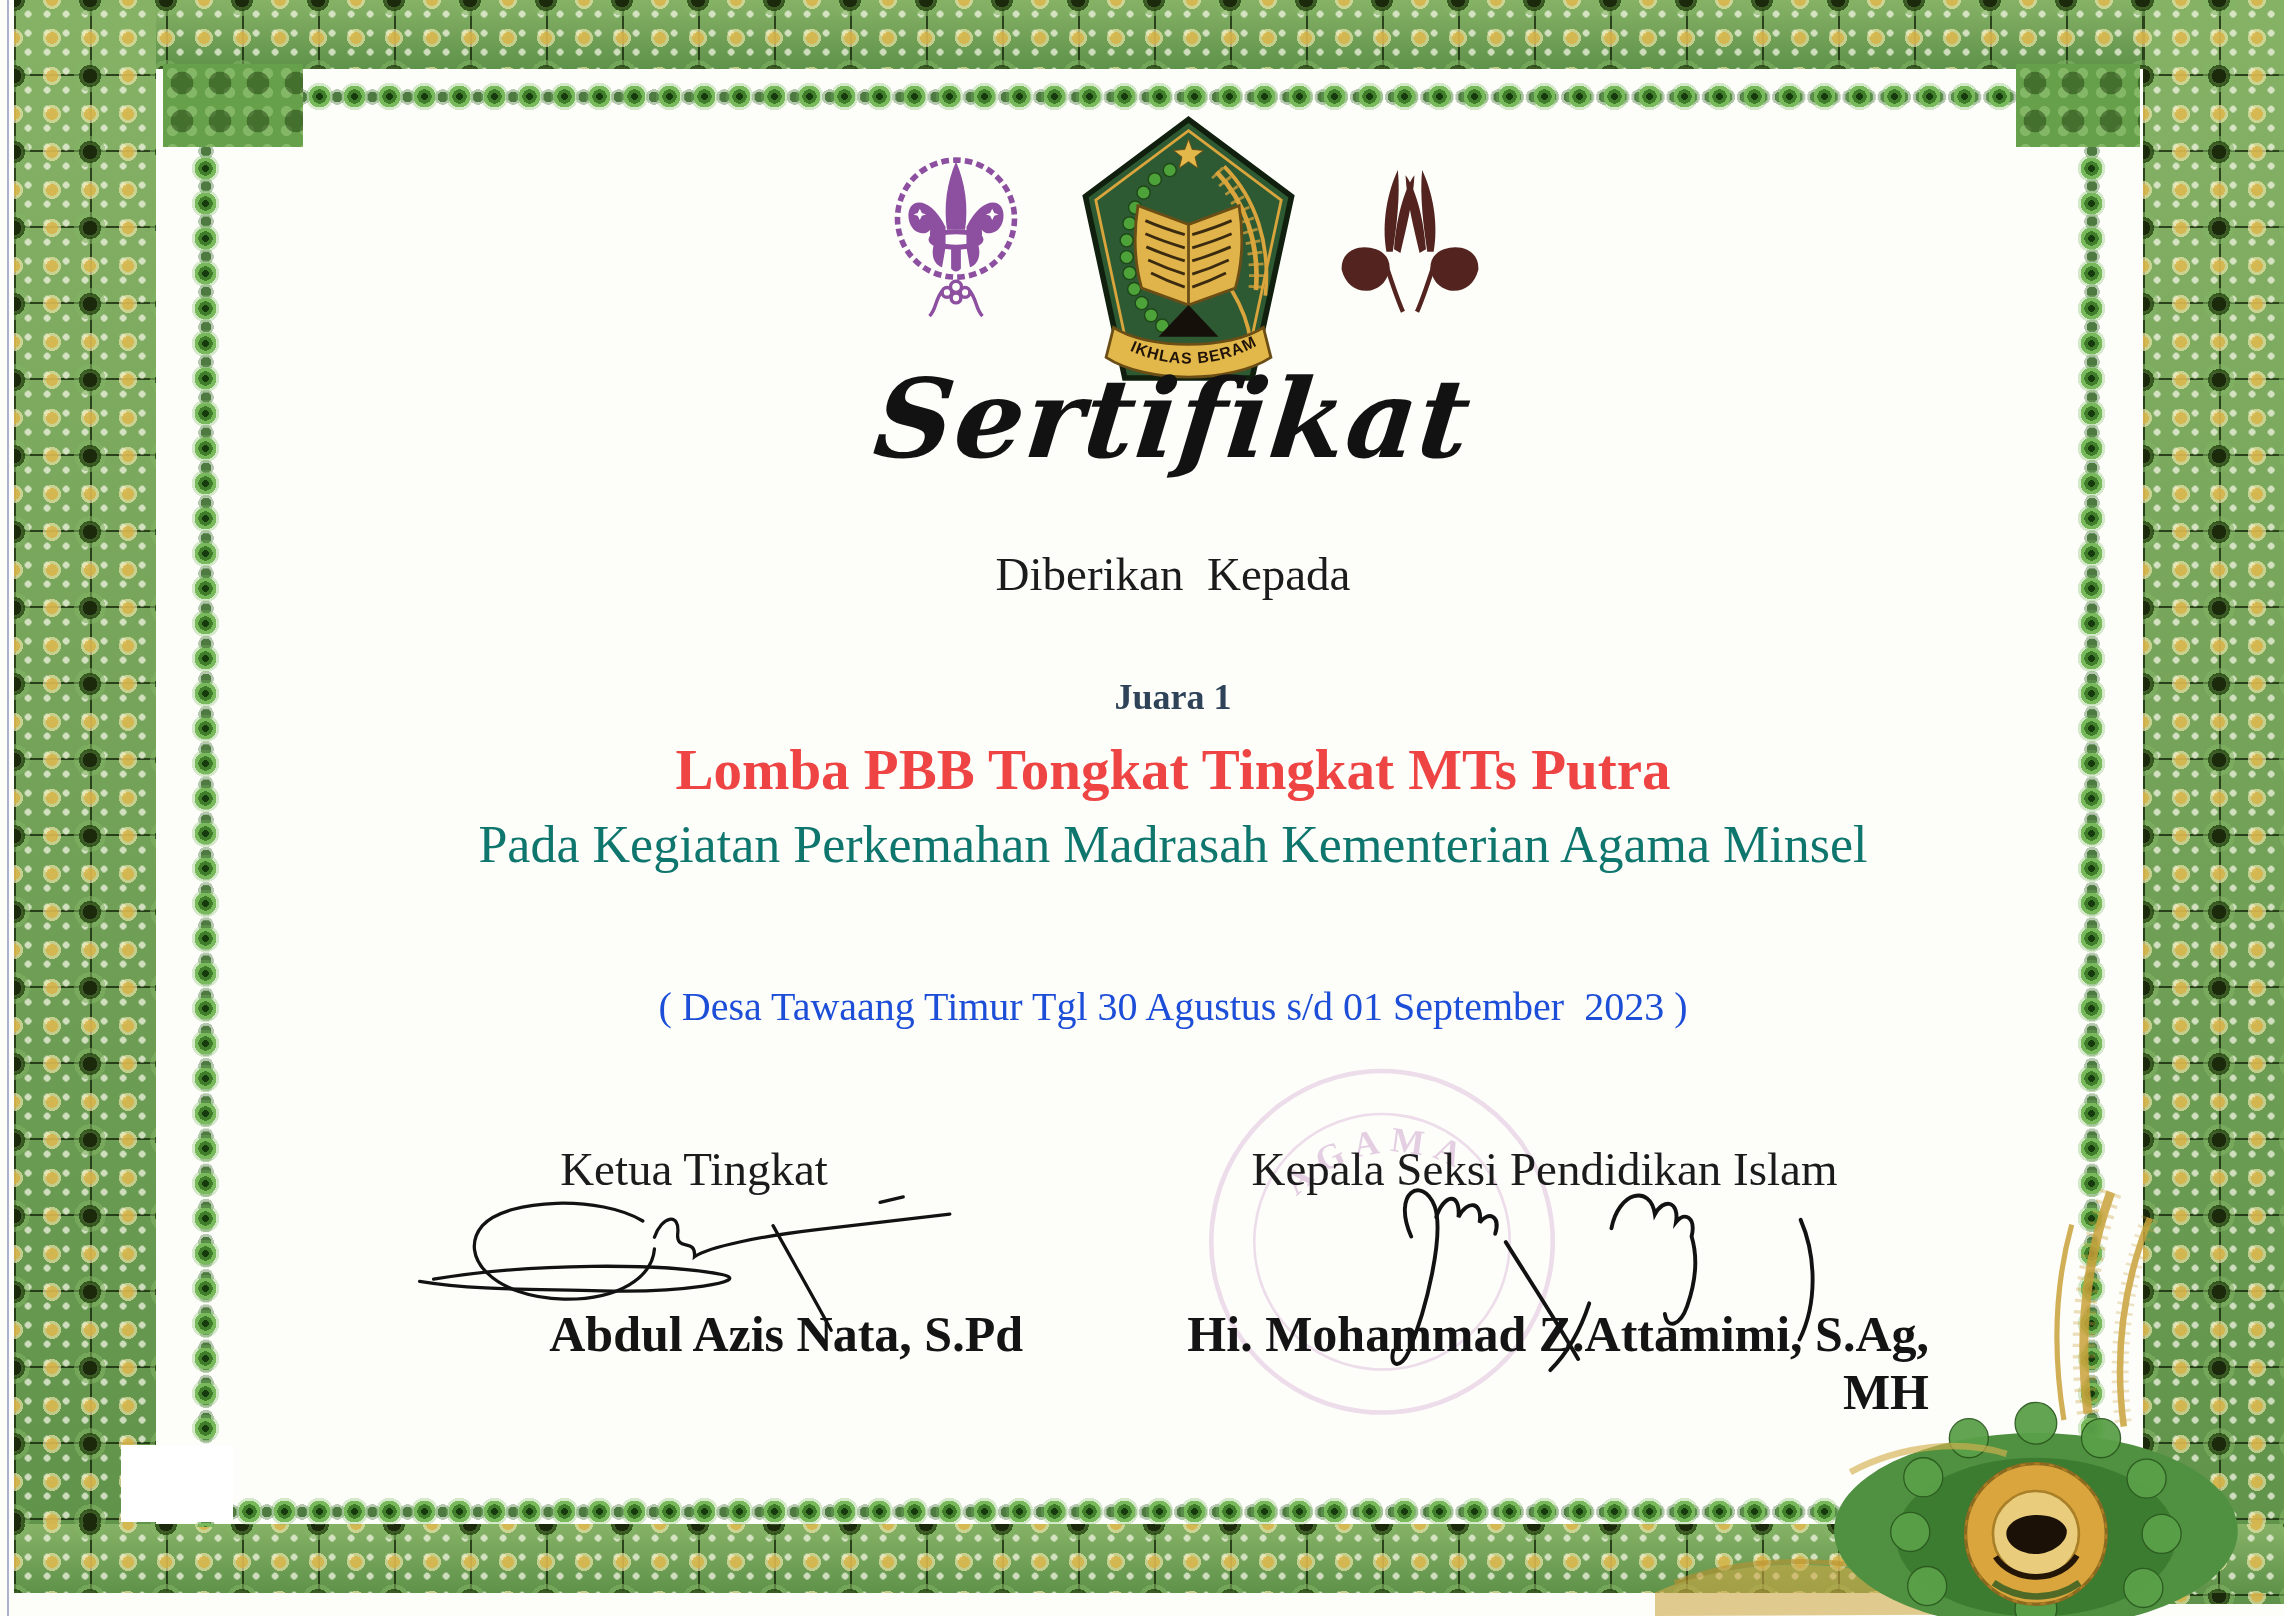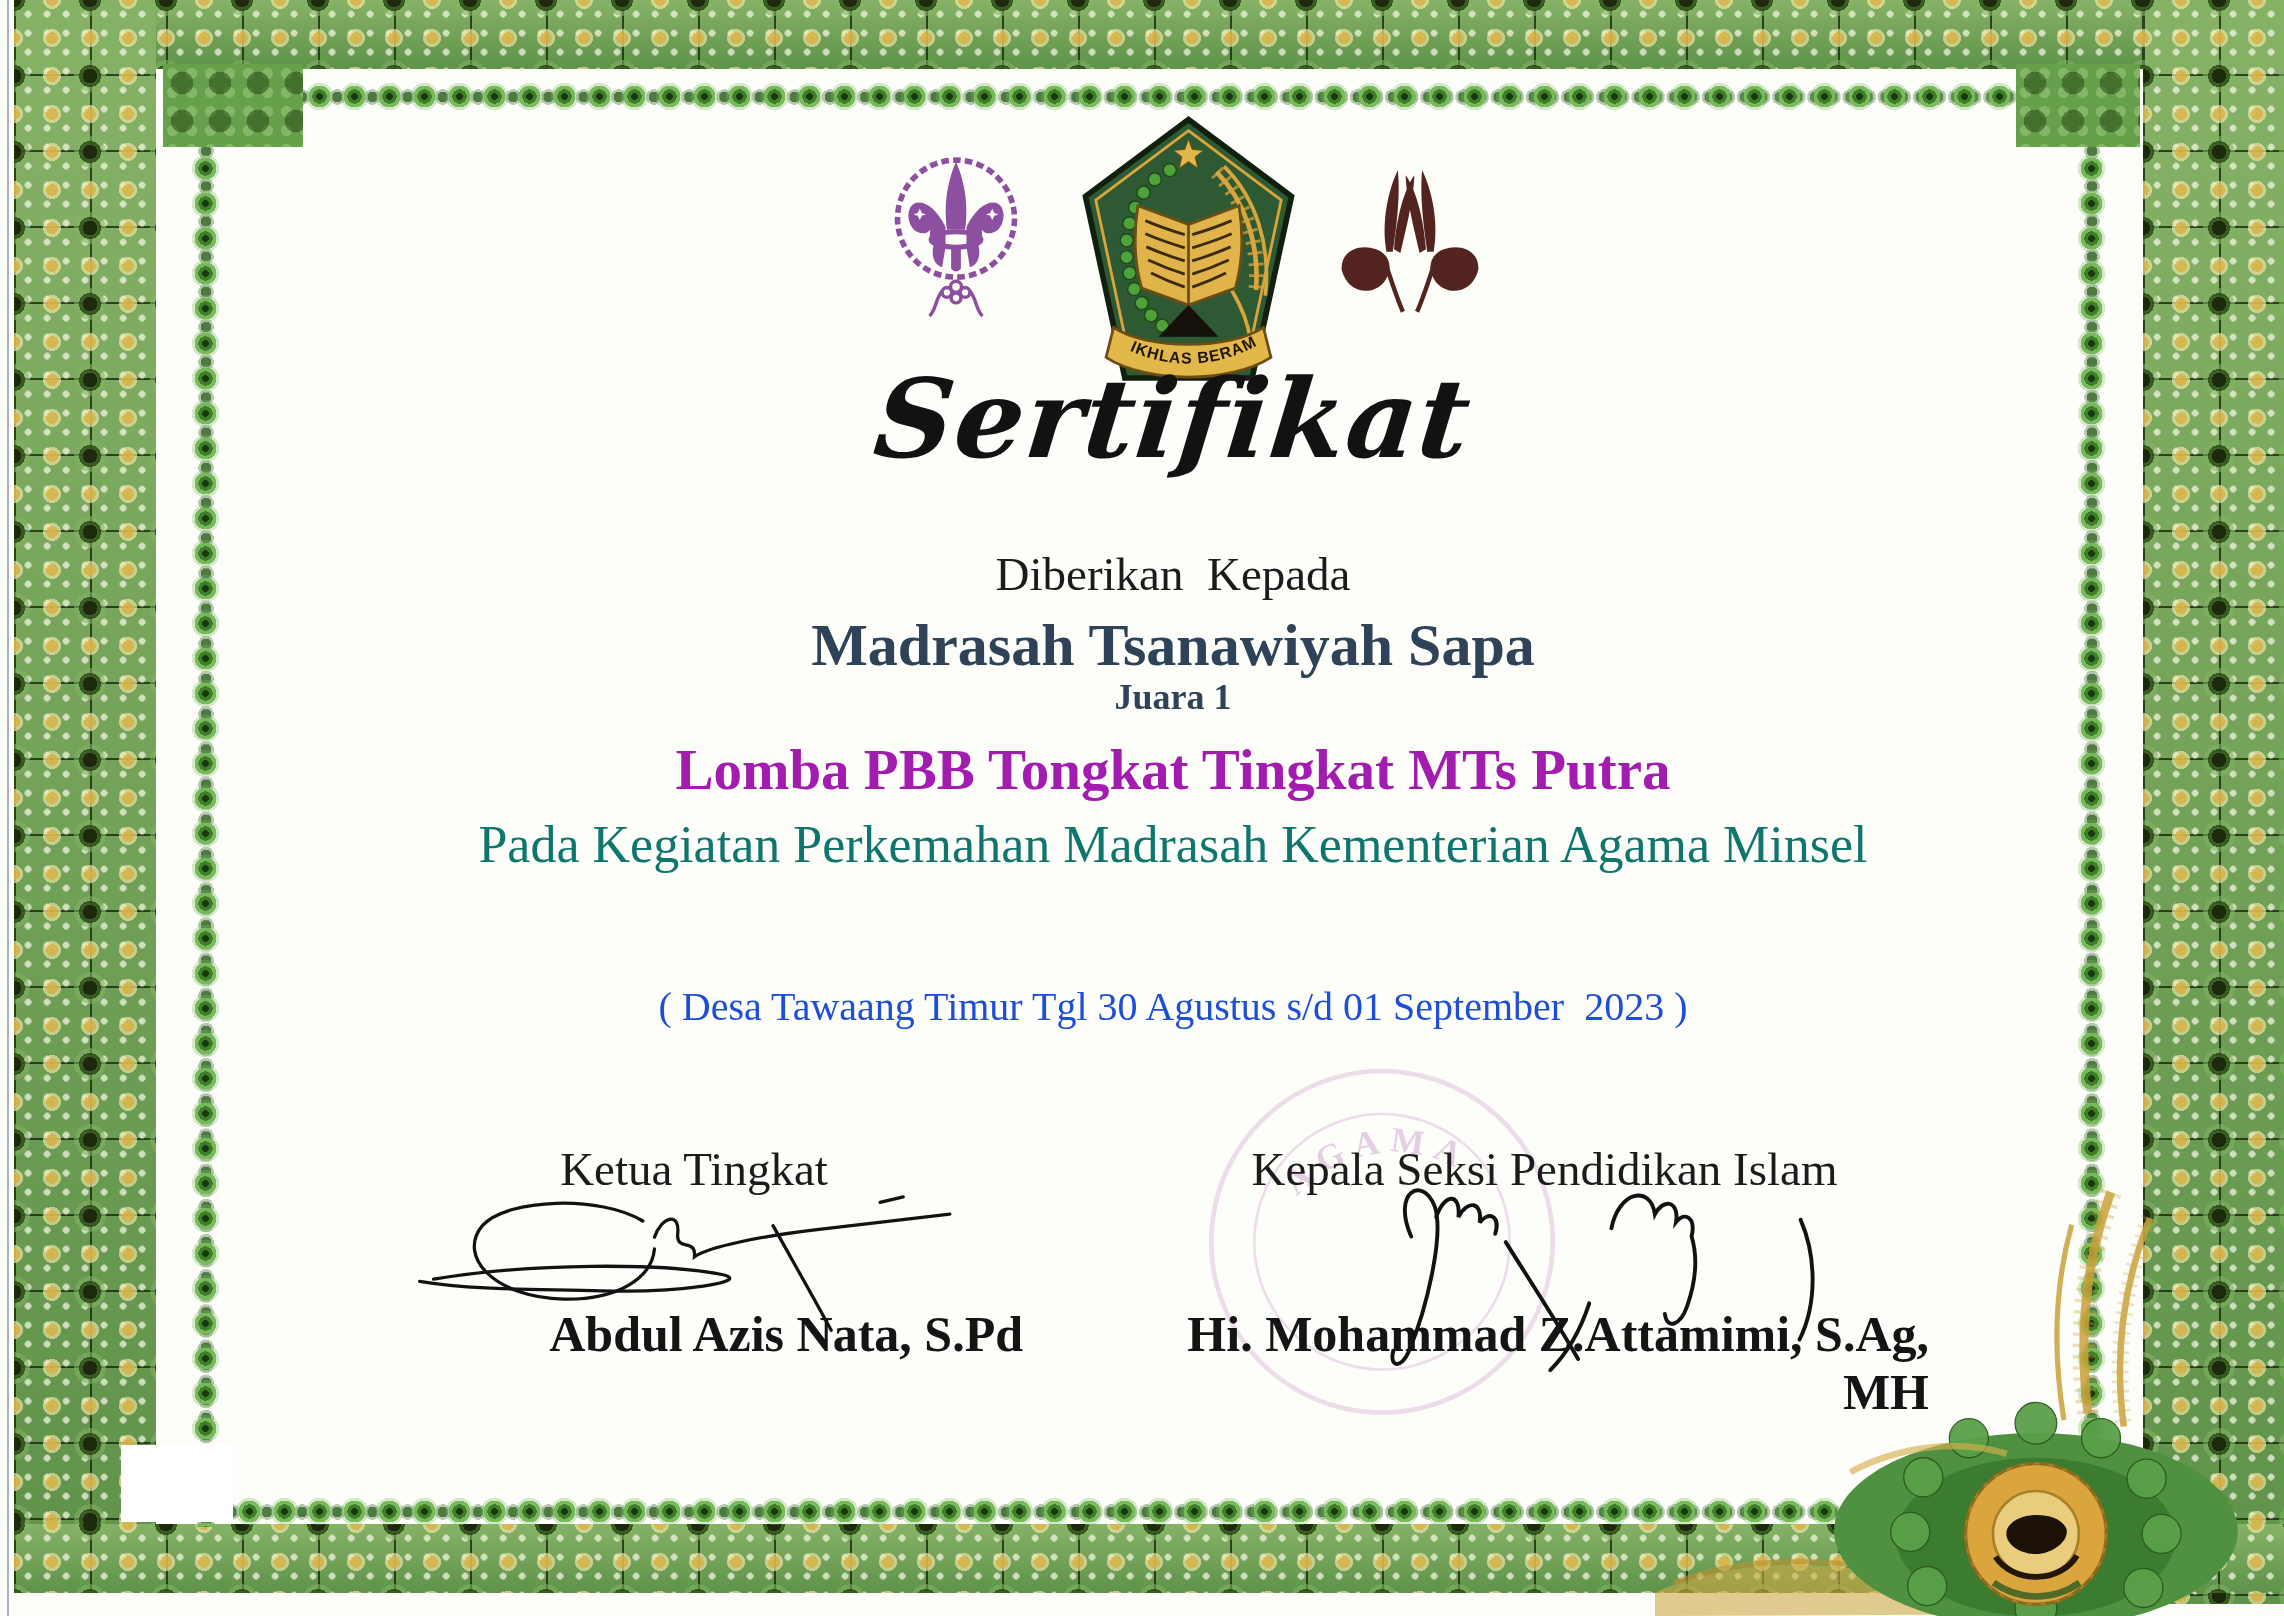--- a/index.html
+++ b/index.html
@@ -54,21 +54,21 @@
   .logo-tunas{left:1330px;top:156px;width:160px;height:166px;}
 
   
   .textline{position:absolute;left:274px;width:1798px;text-align:center;z-index:2;line-height:1.05;}
   .title{top:362px;font-family:"DejaVu Serif", serif;font-style:italic;font-weight:700;
          font-size:109px;letter-spacing:1.3px;transform:skewX(-6deg);color:#121212;}
   .prewrap{white-space:pre-wrap;margin-top:34px;}
   .subtitle{top:516px;font-size:47px;color:#1b1b1b;}
   .recipient{top:614px;font-size:60px;font-weight:700;color:#2e4358;}
   .award{top:679px;font-size:36px;font-weight:700;color:#2e4358;}
-  .competition{top:740px;font-size:57px;font-weight:700;color:#a21caf;}
+  .competition{top:740px;font-size:57px;font-weight:700;color:#ef4444;}
   .event1{top:818px;font-size:52px;color:#0f766e;}
   .event2{top:882px;font-size:52px;color:#141414;}
   .detail{top:952px;font-size:40px;color:#1d4ed8;}
 
   
   .sig{position:absolute;top:1139px;z-index:2;}
   .sig-left{left:365px;width:658px;}
   .sig-right{left:1160px;width:769px;}
   .sig .role{position:absolute;top:2.6px;left:0;width:100%;text-align:center;font-size:47px;color:#1b1b1b;}
   .sig .name{position:absolute;top:166px;left:0;width:100%;text-align:right;font-size:50px;font-weight:700;color:#141414;z-index:2;}
@@ -199,21 +199,20 @@
           <path d="M88,150 C80,104 90,56 106,22 C110,62 104,110 98,150 Z"></path>
           <path d="M100,146 C104,92 118,48 132,30 C130,72 118,116 110,152 Z"></path>
         </g>
         <path d="M84,160 C96,196 104,222 114,244" stroke="#53241f" stroke-width="7" fill="none"></path>
       </g>
     </svg>
   </div>
 
   <div class="textline title">Sertifikat</div>
   <div class="textline subtitle prewrap">Diberikan  Kepada</div>
-  <div class="textline recipient">Madrasah Tsanawiyah Sapa</div>
   <div class="textline award">Juara 1</div>
   <div class="textline competition">Lomba PBB Tongkat Tingkat MTs Putra</div>
   <div class="textline event1">Pada Kegiatan Perkemahan Madrasah Kementerian Agama Minsel</div>
   <div class="textline detail prewrap">( Desa Tawaang Timur Tgl 30 Agustus s/d 01 September  2023 )</div>
 
   <div class="sig sig-left">
     <div class="role">Ketua Tingkat</div>
     <svg viewBox="0 0 1260 320" width="586" height="189">
       <g stroke="#121212" stroke-width="7" fill="none" stroke-linecap="round">
         <path d="M 520,60 C 430,5 230,10 175,70 C 120,135 200,225 350,228 C 470,230 540,180 545,120"></path>

